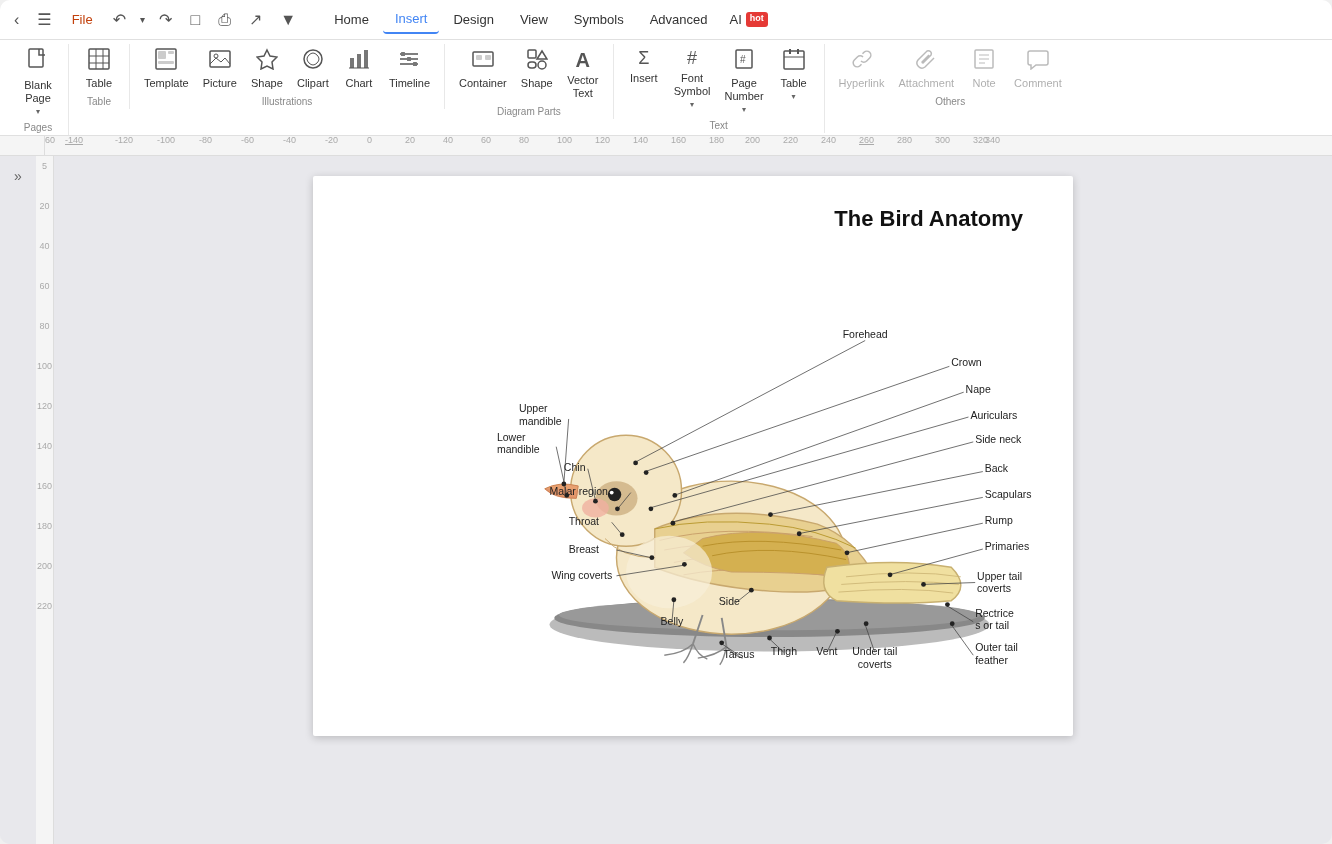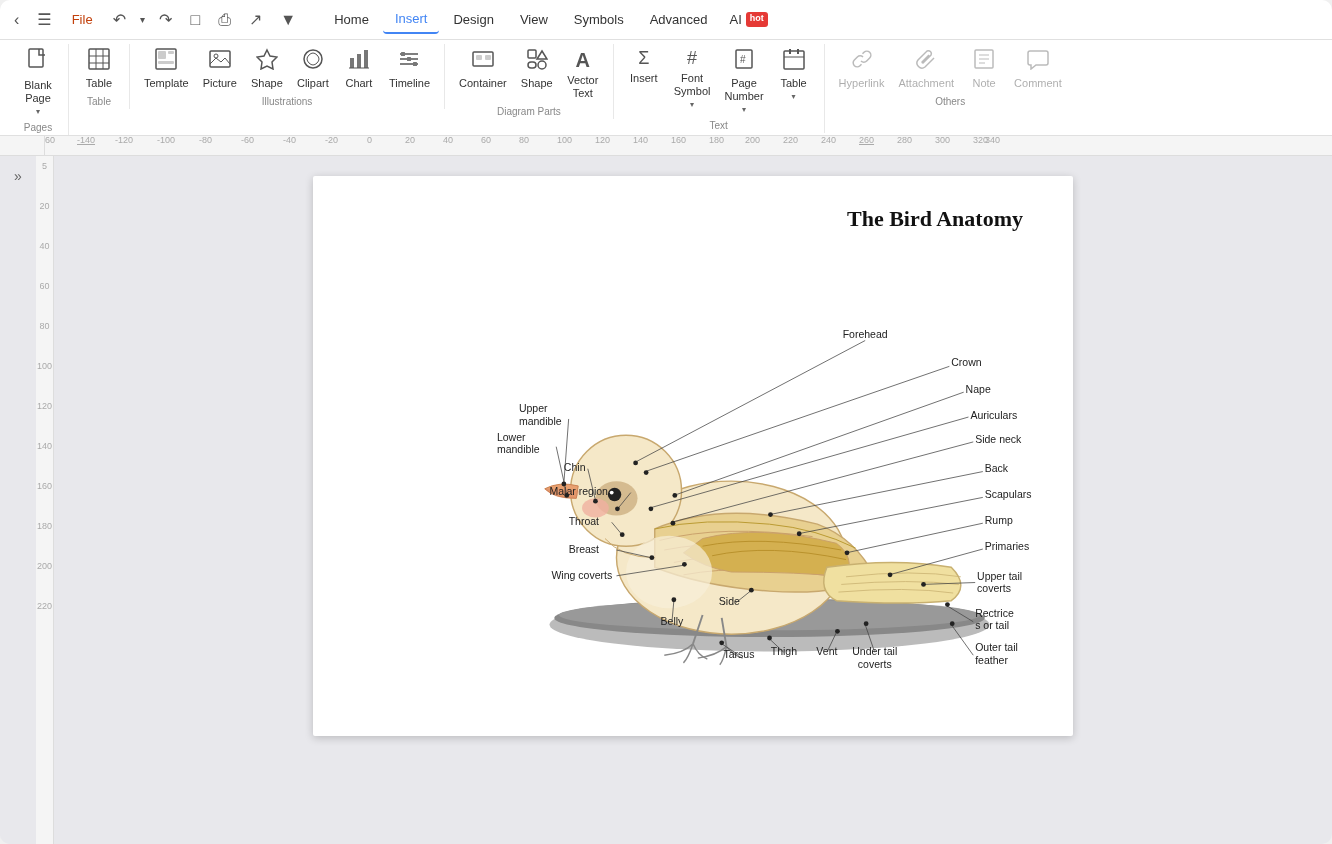--- a/index.html
+++ b/index.html
@@ -214,21 +214,20 @@
       position: relative;
     }
 
     .bird-title {
       text-align: right;
       font-size: 22px;
       font-weight: bold;
       color: #111;
       margin-bottom: 10px;
       padding-right: 20px;
-      font-family: Liberation Serif, serif;
     }
   </style>
 </head>
 <body>
 
 <div class="menu-bar">
   <div class="menu-bar-left">
     <button class="nav-btn">‹</button>
     <button class="nav-btn">☰</button>
     <button class="file-btn">File</button>
@@ -473,21 +472,21 @@
       <span class="ribbon-group-label">Others</span>
     </div>
 
   </div>
 </div>
 
 <div class="ruler">
   <div style="width:45px; min-width:45px; border-right:1px solid #ddd; height:100%;"></div>
   <div style="position:relative; flex:1; height:100; font-size:9px; color:#aaa; display:flex; align-items:flex-end; padding-bottom:2px;">
     <span style="position:absolute; left:0px;">60</span>
-    <span style="position:absolute; left:32px;text-decoration:underline;">-140</span>
+    <span style="position:absolute; left:20px;text-decoration:underline;">-140</span>
     <span style="position:absolute; left:70px;">-120</span>
     <span style="position:absolute; left:112px;">-100</span>
     <span style="position:absolute; left:154px;">-80</span>
     <span style="position:absolute; left:196px;">-60</span>
     <span style="position:absolute; left:238px;">-40</span>
     <span style="position:absolute; left:280px;">-20</span>
     <span style="position:absolute; left:322px;">0</span>
     <span style="position:absolute; left:360px;">20</span>
     <span style="position:absolute; left:398px;">40</span>
     <span style="position:absolute; left:436px;">60</span>

